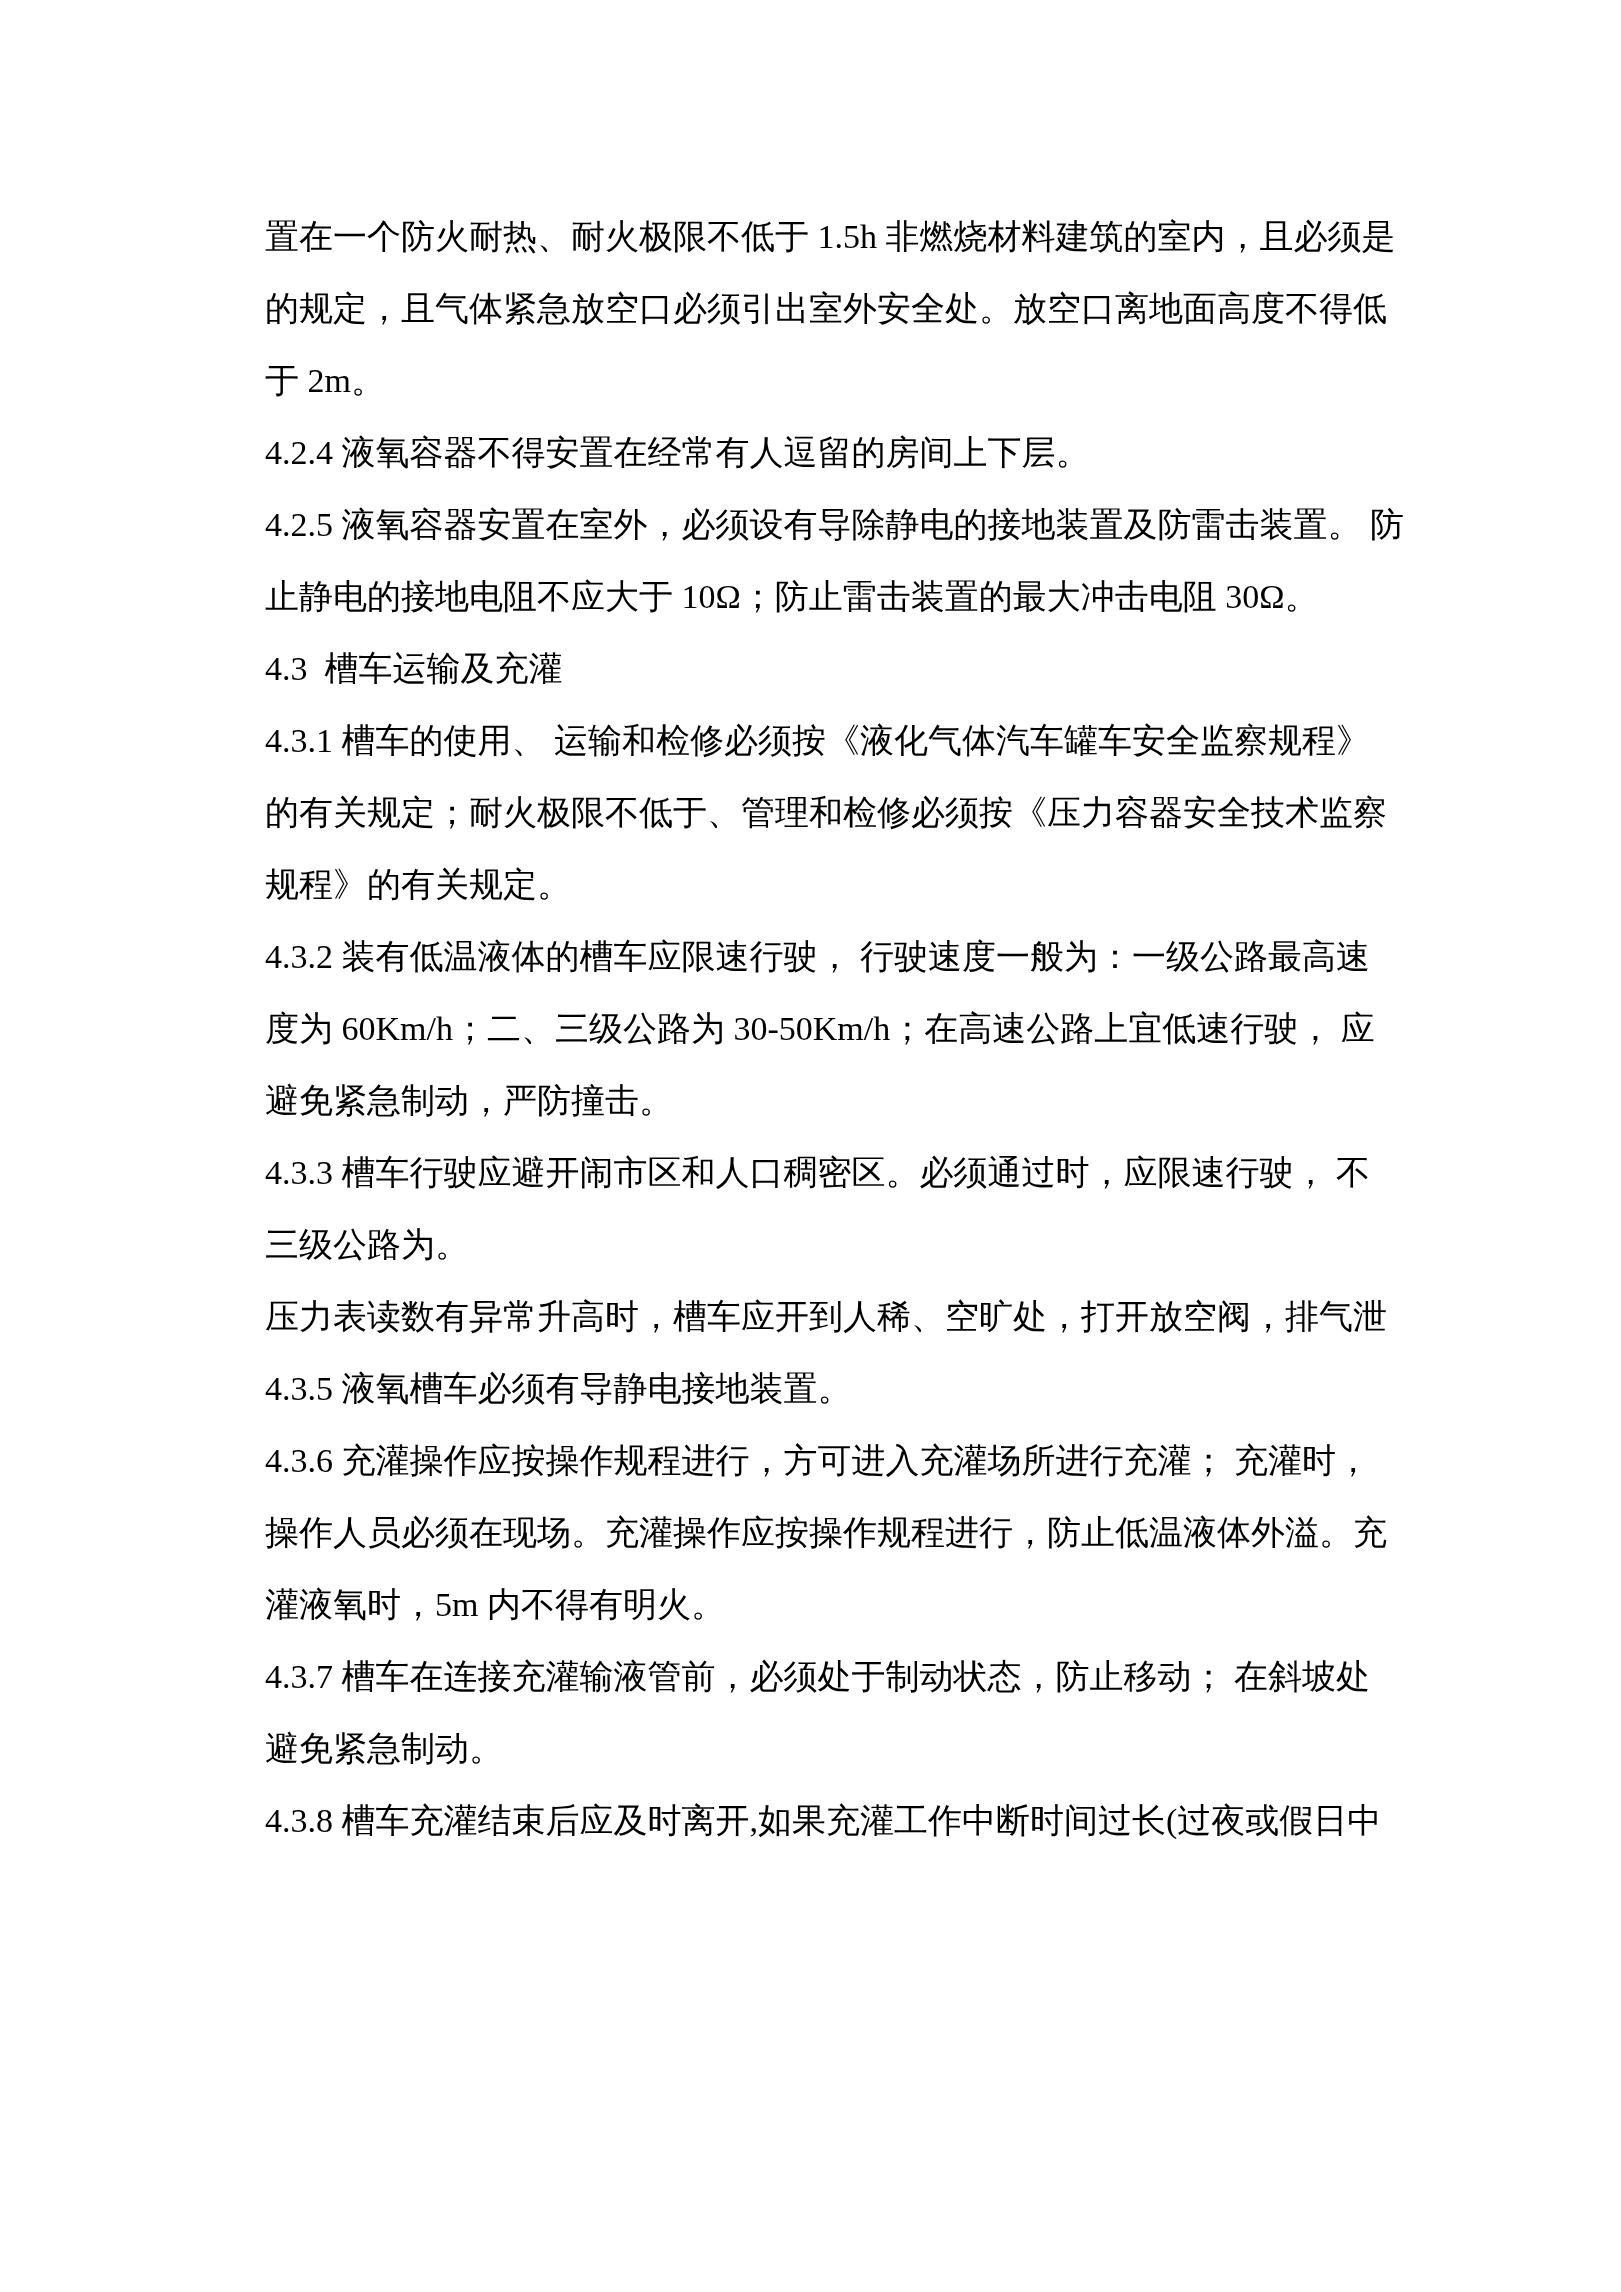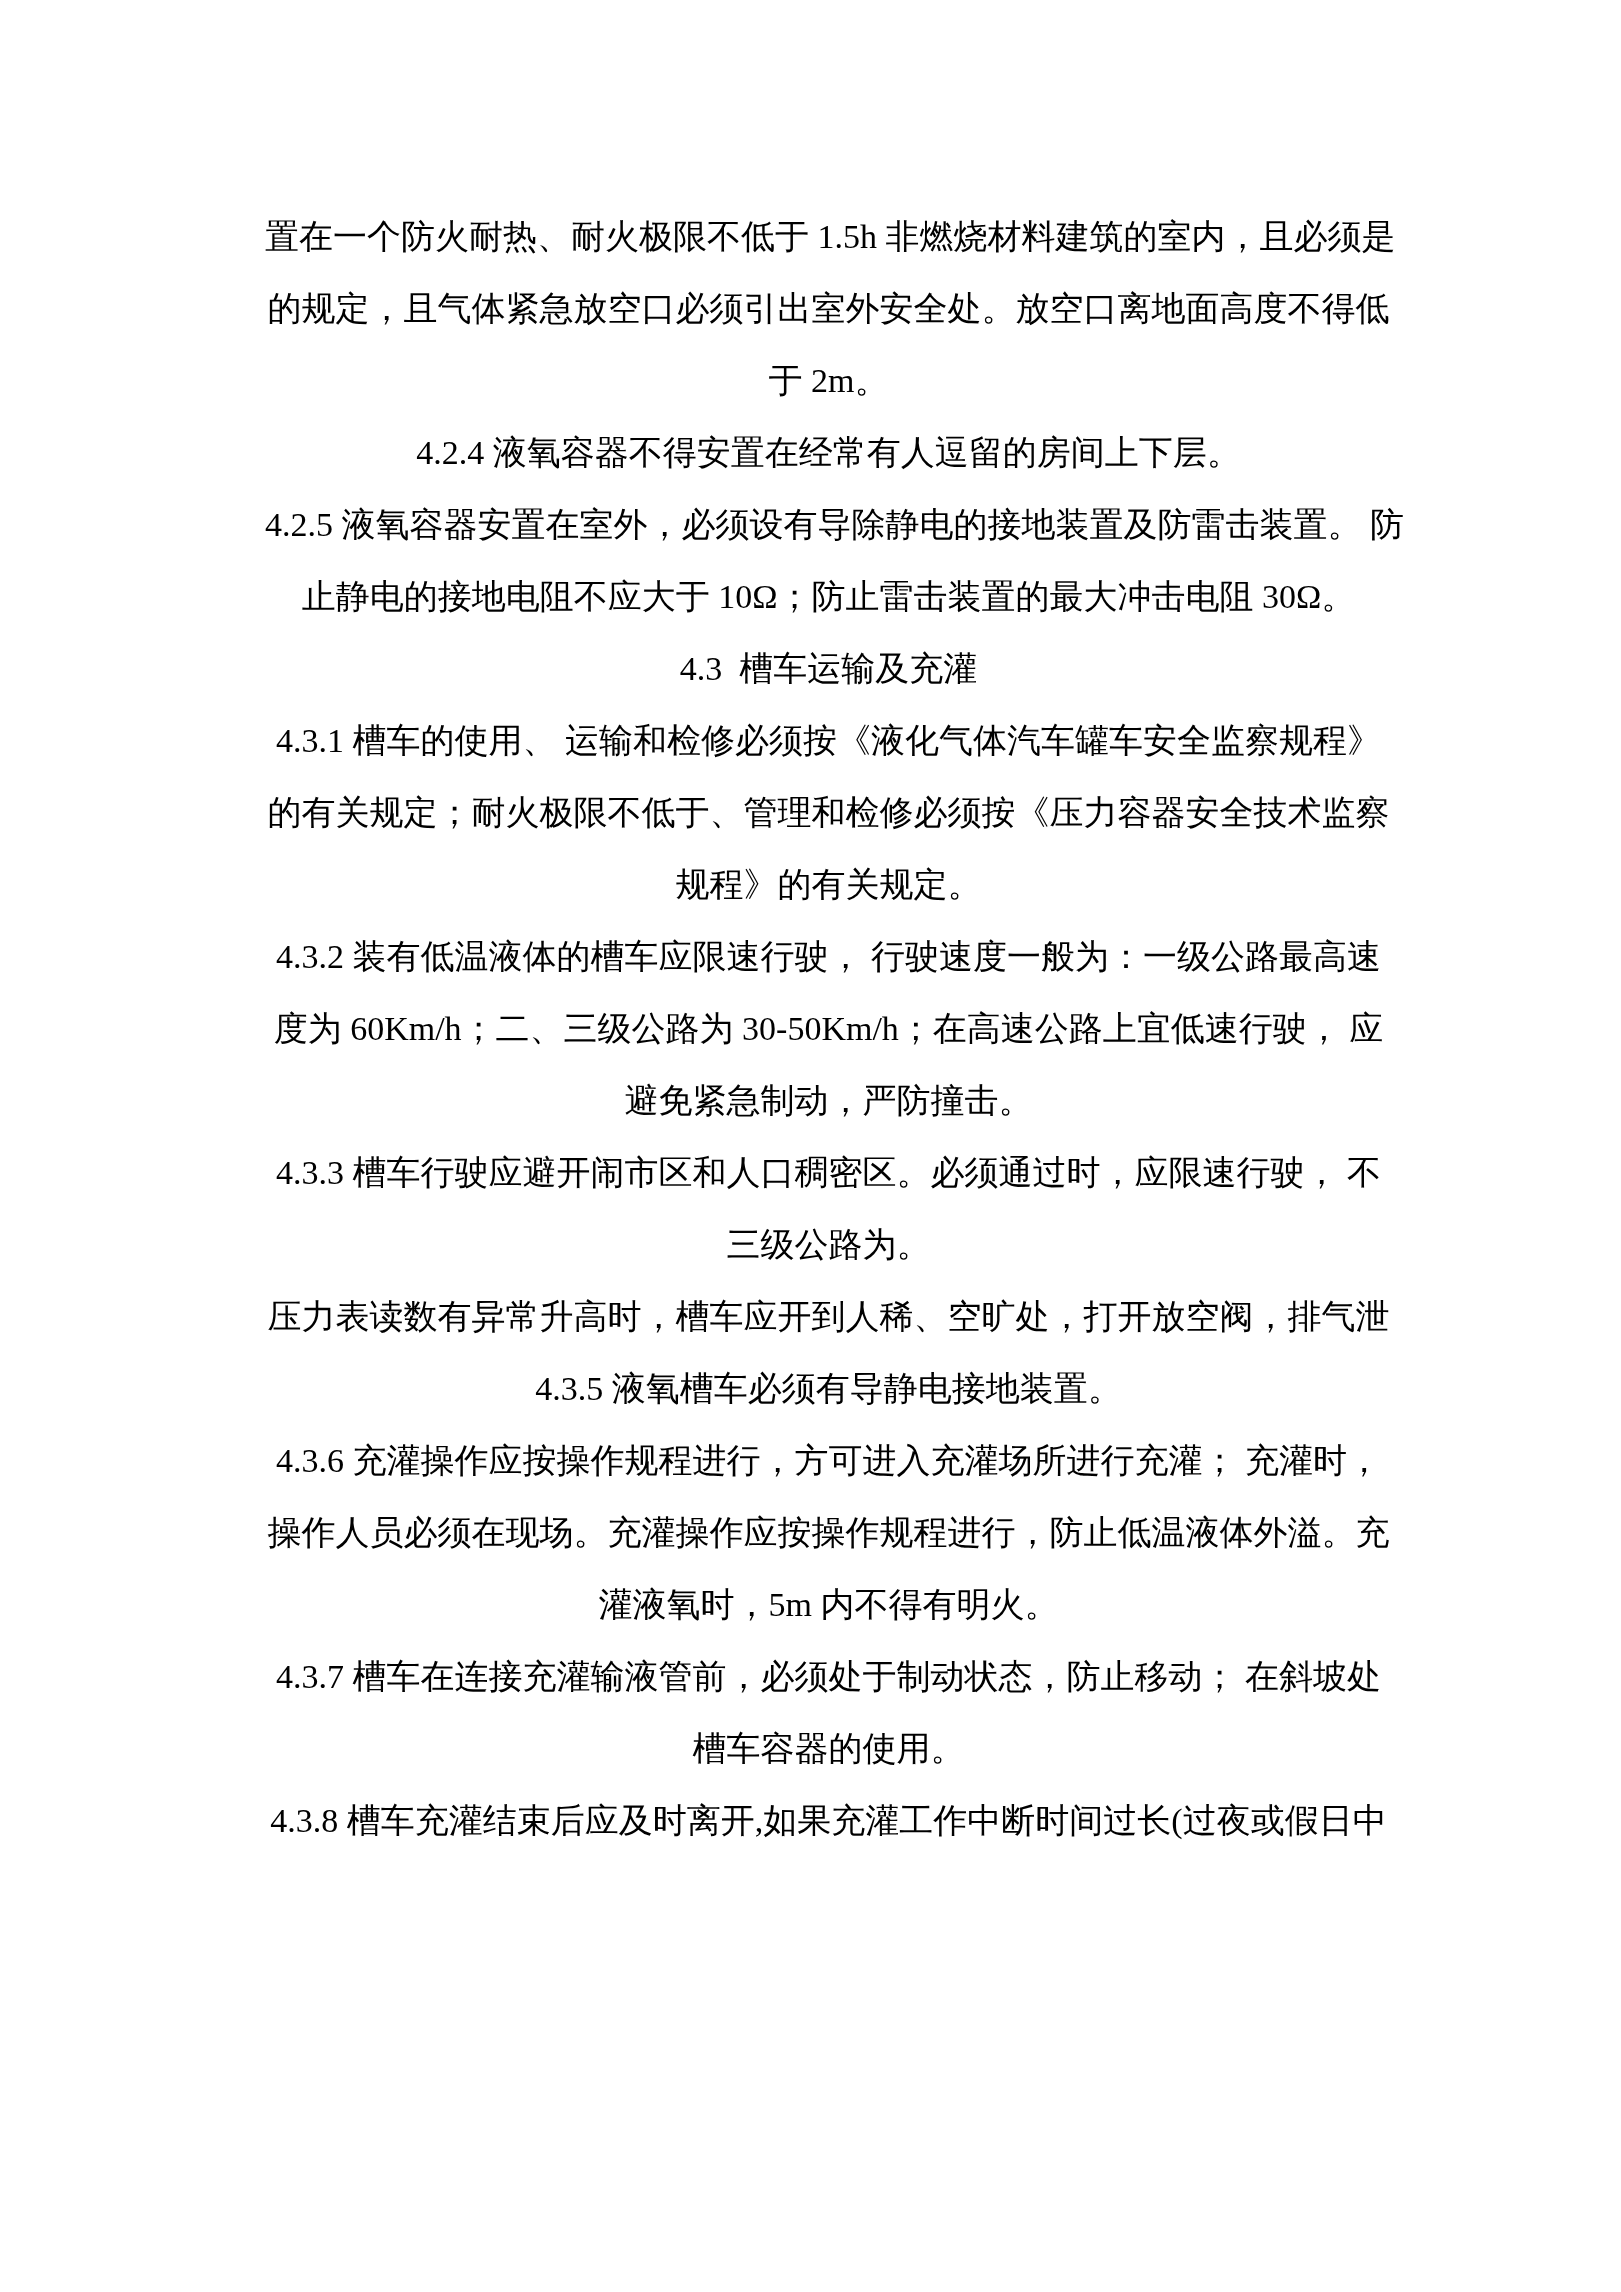--- a/index.html
+++ b/index.html
@@ -19,21 +19,21 @@
     left: 265px;
     top: 201px;
     width: 1127px;
   }
   .line {
     font-family: "Liberation Serif", "DejaVu Serif", serif;
     font-size: 34px;
     line-height: 72px;
     color: #000000;
     white-space: pre;
-    text-align: center;
+    text-align: left;
   }
 </style>
 </head>
 <body>
 
 <div class="page">
   <div class="text-block">
     <div class="line">置在一个防火耐热、耐火极限不低于 1.5h 非燃烧材料建筑的室内，且必须是</div>
     <div class="line">的规定，且气体紧急放空口必须引出室外安全处。放空口离地面高度不得低</div>
     <div class="line">于 2m。</div>
@@ -48,17 +48,17 @@
     <div class="line">度为 60Km/h；二、三级公路为 30-50Km/h；在高速公路上宜低速行驶， 应</div>
     <div class="line">避免紧急制动，严防撞击。</div>
     <div class="line">4.3.3 槽车行驶应避开闹市区和人口稠密区。必须通过时，应限速行驶， 不</div>
     <div class="line">三级公路为。</div>
     <div class="line">压力表读数有异常升高时，槽车应开到人稀、空旷处，打开放空阀，排气泄</div>
     <div class="line">4.3.5 液氧槽车必须有导静电接地装置。</div>
     <div class="line">4.3.6 充灌操作应按操作规程进行，方可进入充灌场所进行充灌； 充灌时，</div>
     <div class="line">操作人员必须在现场。充灌操作应按操作规程进行，防止低温液体外溢。充</div>
     <div class="line">灌液氧时，5m 内不得有明火。</div>
     <div class="line">4.3.7 槽车在连接充灌输液管前，必须处于制动状态，防止移动； 在斜坡处</div>
-    <div class="line">槽车容器的使用。</div>
+    <div class="line">避免紧急制动。</div>
     <div class="line">4.3.8 槽车充灌结束后应及时离开,如果充灌工作中断时间过长(过夜或假日中</div>
   </div>
 </div>
 
 
 </body></html>

